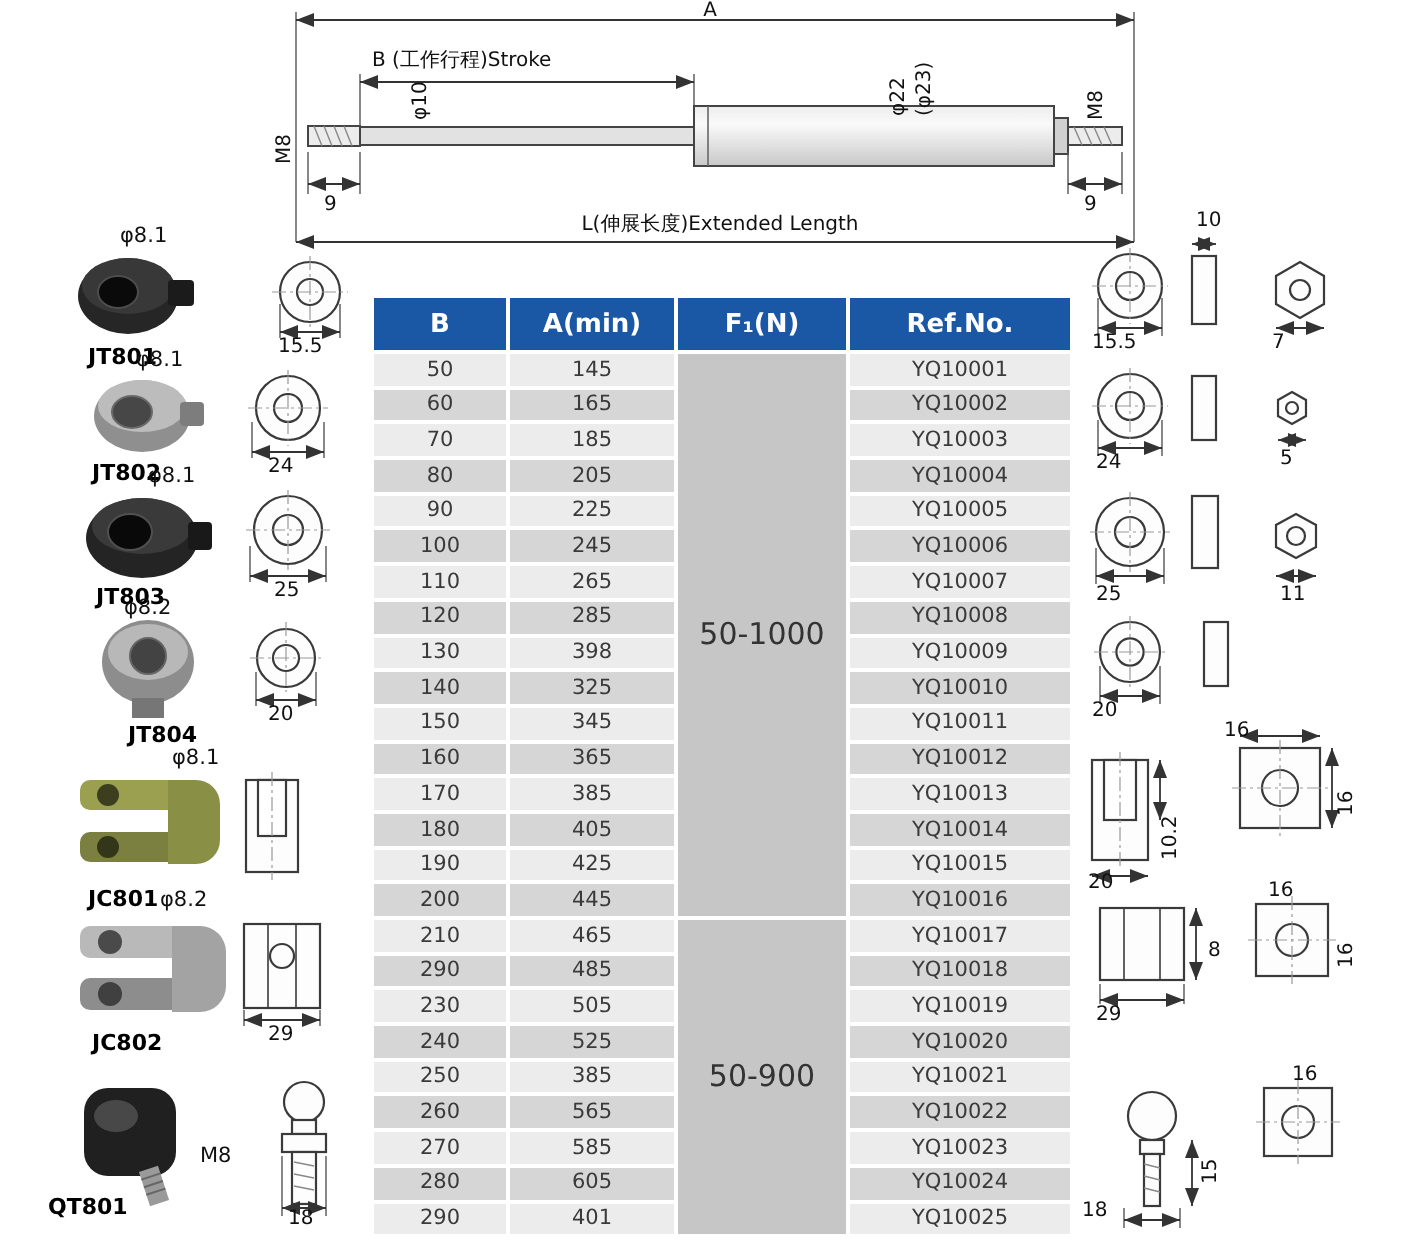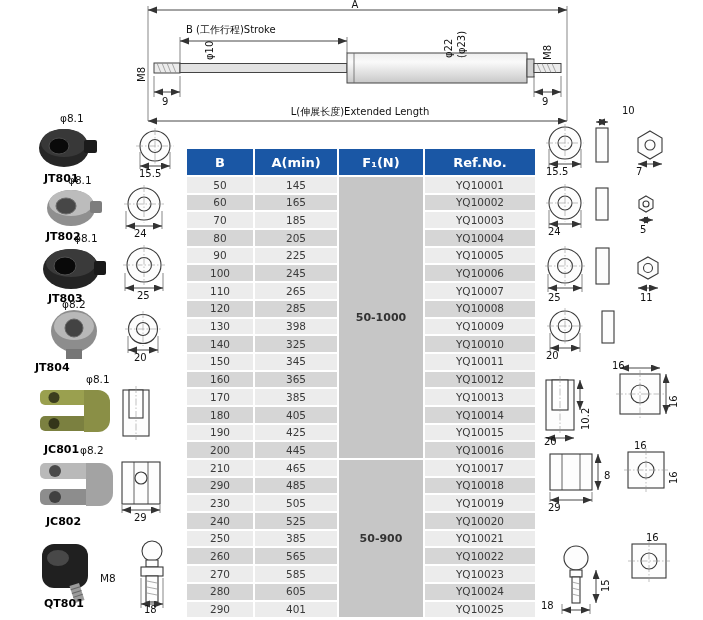--- a/index.html
+++ b/index.html
@@ -20,21 +20,21 @@
   .dimlab{position:absolute;font-size:10px;color:#111;white-space:nowrap;}
   .vert{transform:rotate(-90deg);transform-origin:0 0;}
   #spec-table{position:absolute;left:185px;top:147px;border-collapse:separate;border-spacing:2px;
               background:#fff;table-layout:fixed;}
   #spec-table th{background:var(--header-bg);color:var(--header-text);font-size:13px;font-weight:bold;
                  height:26px;text-align:center;padding:0;}
   #spec-table td{font-size:10.5px;color:var(--cell-text);text-align:center;height:15.7px;line-height:1;
                  padding:0;overflow:hidden;}
   #spec-table td.light{background:var(--row-light);margin-left:12px;}
   #spec-table td.dark{background:var(--row-dark);}
-  #spec-table td.f1{background:var(--f1-bg);font-size:11px;color:#333;font-weight:bold;}
+  #spec-table td.f1{background:var(--f1-bg);font-size:15px;color:#333;}
 </style>
 </head>
 <body>
 
 <div id="root" style="--header-bg: #1a57a5; --header-text: #ffffff; --row-light: #ececec; --row-dark: #d6d6d6; --f1-bg: #c6c6c6; --cell-text: #3a3a3a;">
 
   <svg class="abs" style="left:0;top:0" width="703" height="134" viewBox="0 0 703 134">
     <defs>
       <marker id="ar" markerWidth="10" markerHeight="8" refX="9" refY="3.5" orient="auto-start-reverse" markerUnits="userSpaceOnUse">
         <path d="M0,0 L9,3.5 L0,7 Z" fill="#333"></path>
@@ -141,21 +141,21 @@
   </svg>
   <span class="dimlab" style="left:137px;top:290px">25</span>
 
   <span class="callout" style="left:62px;top:298px">φ8.2</span>
   <svg class="abs" style="left:46px;top:306px" width="58" height="54">
     <ellipse cx="28" cy="25" rx="23" ry="21" fill="#8d8d8d"></ellipse>
     <ellipse cx="28" cy="20" rx="20" ry="14" fill="#b8b8b8"></ellipse>
     <circle cx="28" cy="22" r="9" fill="#434343" stroke="#656565"></circle>
     <rect x="20" y="43" width="16" height="10" fill="#767676"></rect>
   </svg>
-  <span class="fname" style="left:35px;top:361px">JT804</span>
+  <span class="fname" style="left:64px;top:361px">JT804</span>
   <svg class="abs" style="left:116px;top:310px" width="56" height="46">
     <circle class="ln" cx="27" cy="19" r="14.5"></circle>
     <circle class="ln" cx="27" cy="19" r="6.5"></circle>
     <line class="cl" x1="27" y1="1" x2="27" y2="36"></line>
     <line class="cl" x1="9" y1="19" x2="45" y2="19"></line>
     <line class="ext" x1="12" y1="26" x2="12" y2="43"></line>
     <line class="ext" x1="42" y1="26" x2="42" y2="43"></line>
     <line class="dim" x1="12" y1="40" x2="42" y2="40" marker-start="url(#ar)" marker-end="url(#ar)"></line>
   </svg>
   <span class="dimlab" style="left:134px;top:352px">20</span>
@@ -200,21 +200,21 @@
   <svg class="abs" style="left:36px;top:540px" width="68" height="64">
     <rect x="6" y="4" width="46" height="44" rx="12" fill="#202020"></rect>
     <ellipse cx="22" cy="18" rx="11" ry="8" fill="#484848"></ellipse>
     <g transform="rotate(-18 41 53)">
       <rect x="36" y="44" width="10" height="18" fill="#9a9a9a"></rect>
       <line x1="36" y1="48" x2="46" y2="48" stroke="#666" stroke-width="1"></line>
       <line x1="36" y1="52" x2="46" y2="52" stroke="#666" stroke-width="1"></line>
       <line x1="36" y1="56" x2="46" y2="56" stroke="#666" stroke-width="1"></line>
     </g>
   </svg>
-  <span class="fname" style="left:44px;top:597px">QT801</span>
+  <span class="fname" style="left:24px;top:597px">QT801</span>
   <svg class="abs" style="left:128px;top:538px" width="50" height="74">
     <circle class="ln" cx="24" cy="13" r="10"></circle>
     <rect class="ln" x="18" y="22" width="12" height="7"></rect>
     <rect class="ln" x="13" y="29" width="22" height="9"></rect>
     <rect class="ln" x="18" y="38" width="12" height="26"></rect>
     <line class="hatch" x1="19" y1="43" x2="29" y2="45"></line>
     <line class="hatch" x1="19" y1="49" x2="29" y2="51"></line>
     <line class="hatch" x1="19" y1="55" x2="29" y2="57"></line>
     <line class="ext" x1="13" y1="40" x2="13" y2="70"></line>
     <line class="ext" x1="35" y1="40" x2="35" y2="70"></line>
@@ -376,21 +376,21 @@
     <line class="ext" x1="11" y1="33" x2="11" y2="52"></line>
     <line class="ext" x1="43" y1="33" x2="43" y2="52"></line>
     <line class="dim" x1="11" y1="48" x2="43" y2="48" marker-start="url(#ar)" marker-end="url(#ar)"></line>
     <rect class="ln" x="58" y="12" width="12" height="34"></rect>
     <line class="dim" x1="58" y1="6" x2="70" y2="6" marker-start="url(#ar)" marker-end="url(#ar)"></line>
     <polygon class="ln" points="112,15 124,22 124,36 112,43 100,36 100,22"></polygon>
     <circle class="ln2" cx="112" cy="29" r="5"></circle>
     <line class="dim" x1="100" y1="48" x2="124" y2="48" marker-start="url(#ar)" marker-end="url(#ar)"></line>
   </svg>
   <span class="dimlab" style="left:546px;top:166px">15.5</span>
-  <span class="dimlab" style="left:622px;top:105px">10</span>
+  <span class="dimlab" style="left:598px;top:105px">10</span>
   <span class="dimlab" style="left:636px;top:166px">7</span>
 
   <svg class="abs" style="left:538px;top:180px" width="152" height="52">
     <circle class="ln" cx="27" cy="23" r="16"></circle>
     <circle class="ln" cx="27" cy="23" r="7"></circle>
     <line class="cl" x1="27" y1="4" x2="27" y2="42"></line>
     <line class="cl" x1="8" y1="23" x2="46" y2="23"></line>
     <line class="ext" x1="11" y1="30" x2="11" y2="48"></line>
     <line class="ext" x1="43" y1="30" x2="43" y2="48"></line>
     <line class="dim" x1="11" y1="44" x2="43" y2="44" marker-start="url(#ar)" marker-end="url(#ar)"></line>

